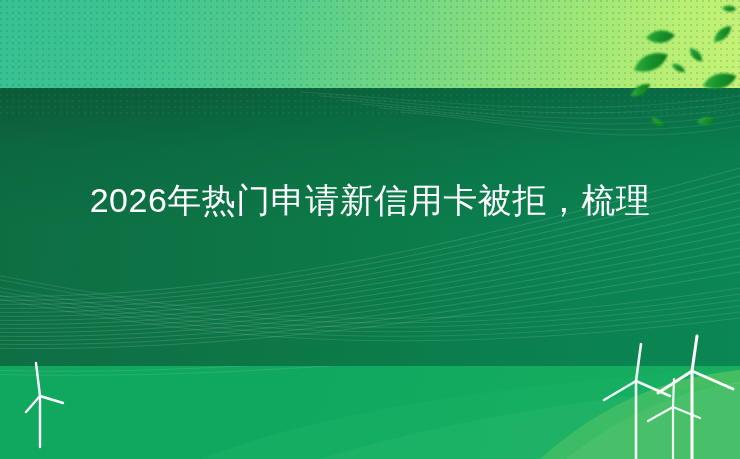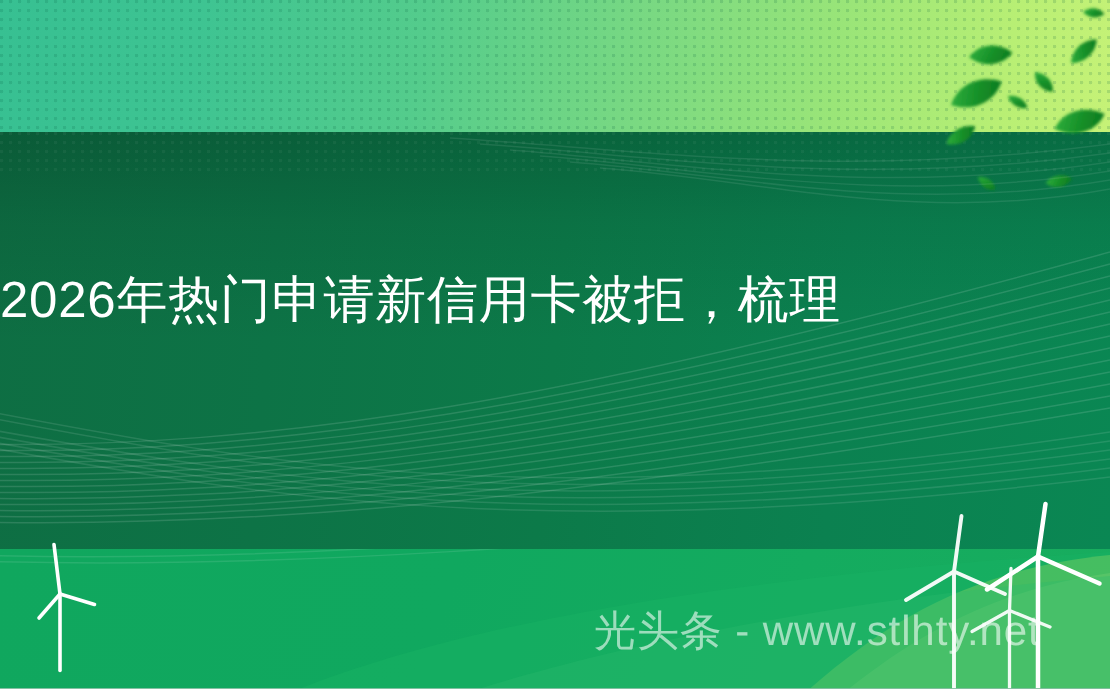--- a/index.html
+++ b/index.html
@@ -100,20 +100,21 @@
     height: 459px;
     pointer-events: none;
   }
 
   
   .title-wrap {
     position: absolute;
     left: 0;
     top: 176px;
     width: 740px;
+    text-align: center;
     z-index: 20;
   }
   .title-line {
     display: block;
     color: #ffffff;
     font-size: 34px;
     line-height: 48px;
     letter-spacing: 0.5px;
     font-weight: 400;
     white-space: nowrap;
@@ -274,15 +275,14 @@
       <line x1="692" y1="371" x2="697" y2="336"></line>
       <line x1="692" y1="371" x2="733" y2="389"></line>
       <line x1="692" y1="371" x2="658" y2="393"></line>
     </g>
   </svg>
 
   <div class="title-wrap">
     <span class="title-line">2026年热门申请新信用卡被拒，梳理</span>
   </div>
 
-  <div class="watermark">光头条 - www.stlhty.net</div>
 
 </div>
 
 </body></html>

